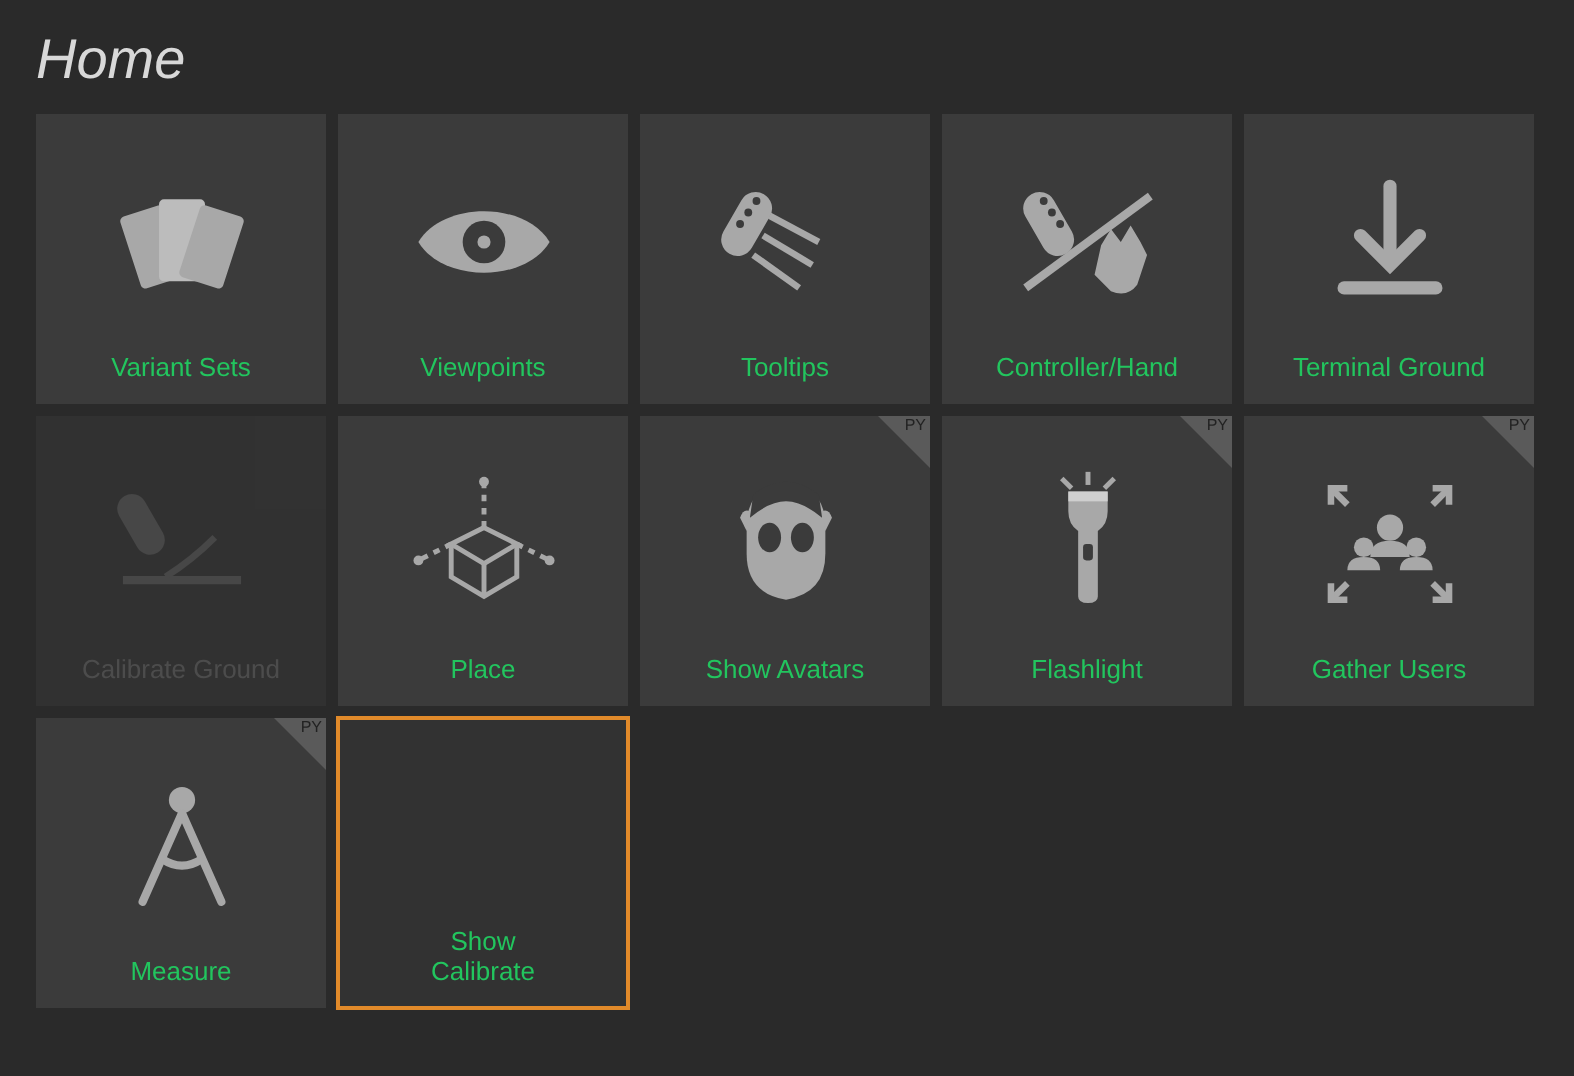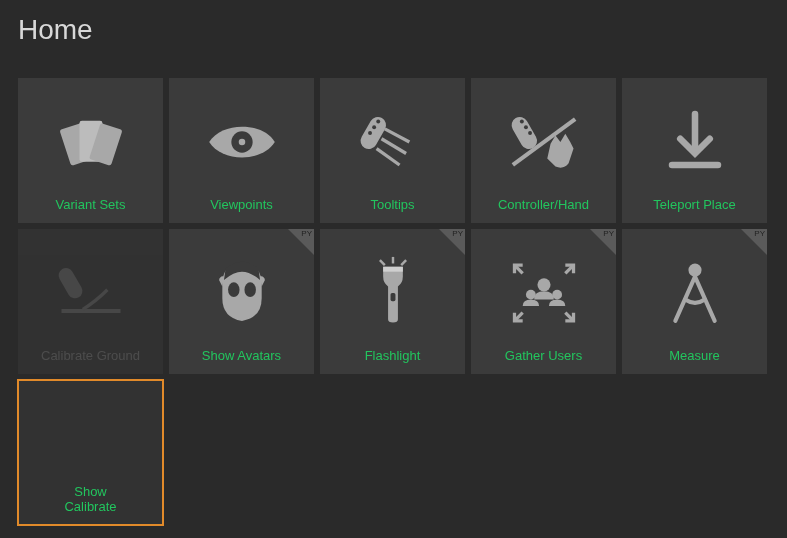--- a/index.html
+++ b/index.html
@@ -11,21 +11,22 @@
     overflow: hidden;
     color: #bbb;
   }
   .page {
     padding: 14px 18px;
   }
   .title {
     color: #d8d8d8;
     font-size: 28px;
     font-weight: 300;
-    margin-bottom: 32px;
+    margin-bottom: 11px;
+    font-style: italic;
   }
   .grid {
     display: grid;
     grid-template-columns: repeat(5, 145px);
     grid-auto-rows: 145px;
     gap: 6px;
   }
   .tile {
     background: #3b3b3b;
     position: relative;
@@ -141,33 +142,51 @@
       <div class="tile">
         <div class="icon-wrap">
           <svg viewBox="0 0 100 100">
             <g fill="none" stroke="#a8a8a8" stroke-width="8" stroke-linecap="round">
               <line x1="50" y1="16" x2="50" y2="62"></line>
               <polyline points="32,46 50,64 68,46" fill="none"></polyline>
               <line x1="22" y1="78" x2="78" y2="78"></line>
             </g>
           </svg>
         </div>
-        <div class="tile-label">Teleport Place</div>
+        <div class="tile-label">Terminal Ground</div>
       </div>
       <div class="tile dim">
         <div class="icon-wrap">
           <svg viewBox="0 0 100 100">
             <g fill="#6a6a6a">
               <rect x="16" y="18" width="18" height="40" rx="9" transform="rotate(-30 25 38)"></rect>
               <line x1="14" y1="72" x2="86" y2="72" stroke="#6a6a6a" stroke-width="5"></line>
               <path d="M40 70 Q56 60 70 46" stroke="#6a6a6a" stroke-width="4" fill="none"></path>
             </g>
           </svg>
         </div>
         <div class="tile-label">Calibrate Ground</div>
+      </div>
+      <div class="tile">
+        <div class="icon-wrap">
+          <svg viewBox="0 0 100 100">
+            <g fill="none" stroke="#a8a8a8" stroke-width="3">
+              <polygon points="50,40 70,50 50,62 30,50"></polygon>
+              <polyline points="30,50 30,70 50,82 70,70 70,50"></polyline>
+              <line x1="50" y1="62" x2="50" y2="82"></line>
+              <line x1="50" y1="40" x2="50" y2="12" stroke-dasharray="4 4"></line>
+              <line x1="30" y1="50" x2="10" y2="60" stroke-dasharray="4 4"></line>
+              <line x1="70" y1="50" x2="90" y2="60" stroke-dasharray="4 4"></line>
+              <circle cx="50" cy="12" r="3" fill="#a8a8a8" stroke="none"></circle>
+              <circle cx="10" cy="60" r="3" fill="#a8a8a8" stroke="none"></circle>
+              <circle cx="90" cy="60" r="3" fill="#a8a8a8" stroke="none"></circle>
+            </g>
+          </svg>
+        </div>
+        <div class="tile-label">Place</div>
       </div>
       <div class="tile">
         <div class="icon-wrap">
           <svg viewBox="0 0 100 100">
             <g fill="#a8a8a8">
               <path d="M50 14 Q72 14 74 36 L74 56 Q74 80 50 84 Q26 80 26 56 L26 36 Q28 14 50 14 Z"></path>
               <ellipse cx="40" cy="46" rx="7" ry="9" fill="#3b3b3b"></ellipse>
               <ellipse cx="60" cy="46" rx="7" ry="9" fill="#3b3b3b"></ellipse>
               <path d="M30 20 Q50 4 70 20 L72 34 Q60 24 50 24 Q40 24 28 34 Z" fill="#3b3b3b"></path>
               <path d="M26 42 L22 34 Q24 28 28 30 Z"></path>

